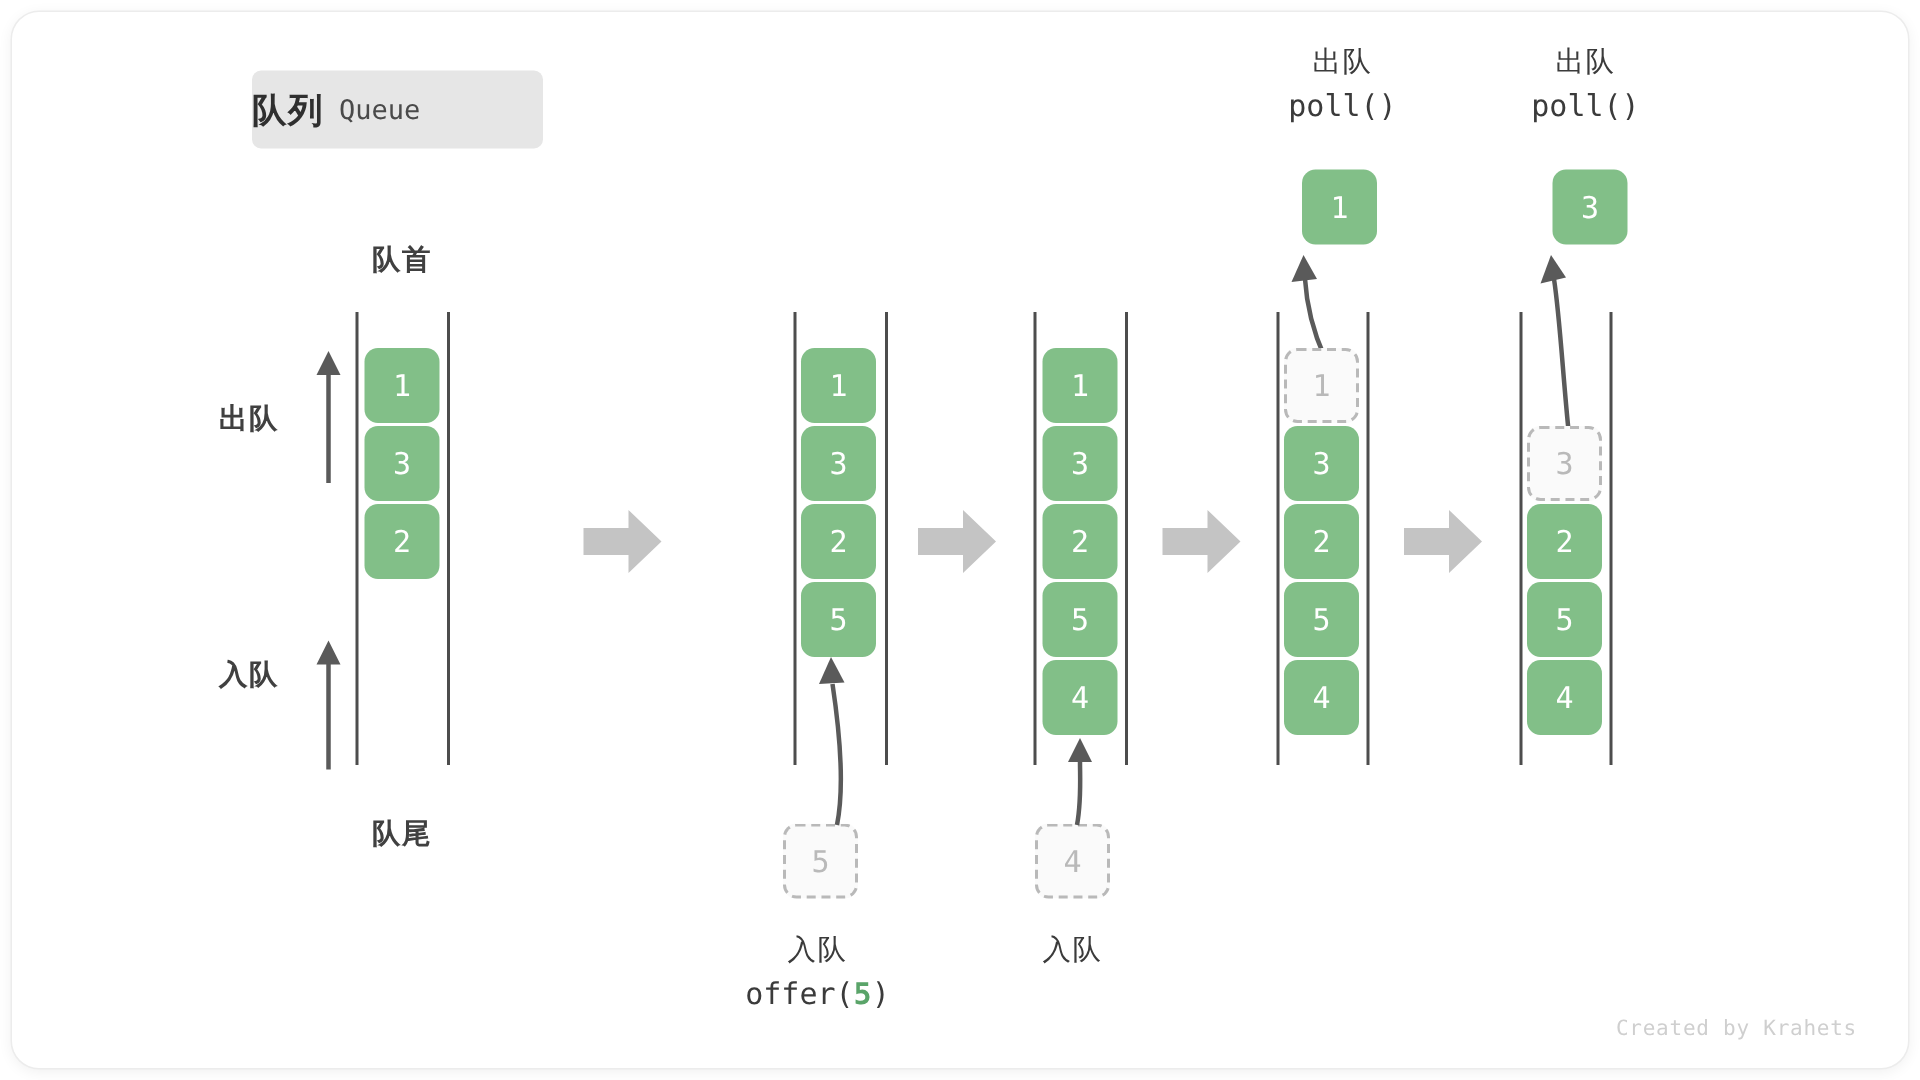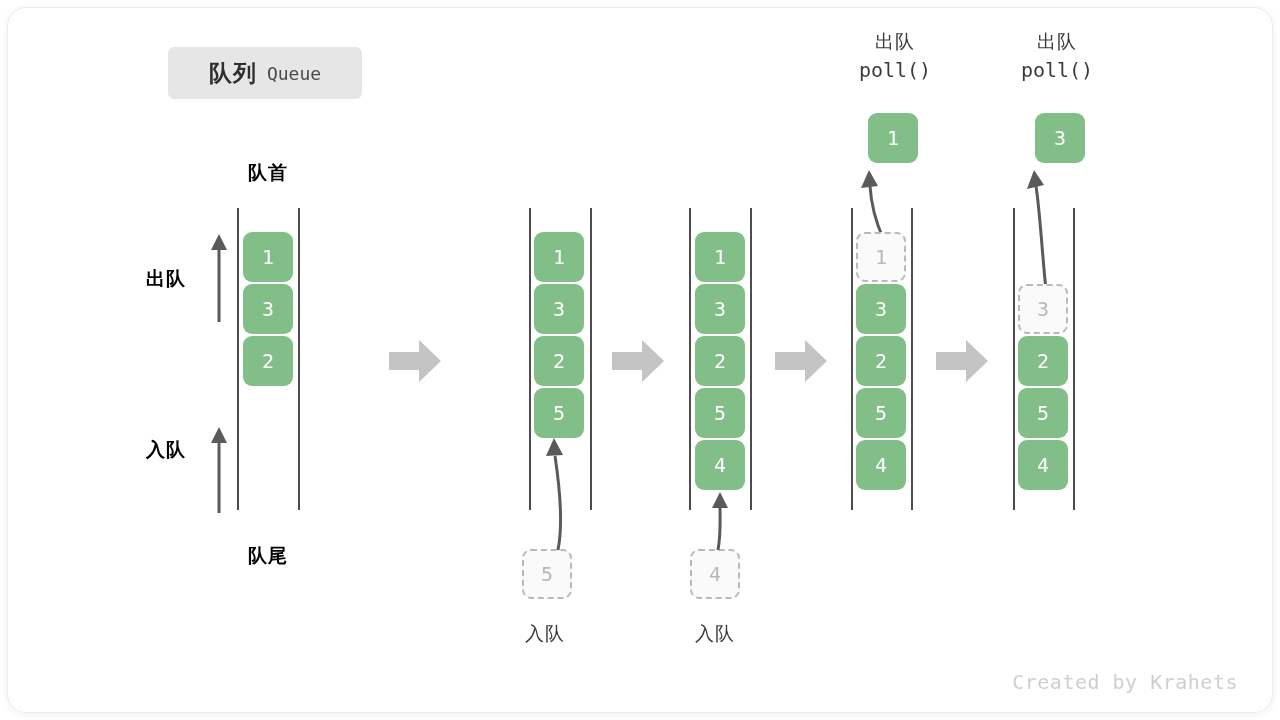--- a/index.html
+++ b/index.html
@@ -28,40 +28,39 @@
   .abs { position: absolute; }
 
   
   .title-chip {
     left: 168px; top: 47px;
     width: 194px; height: 52px;
     background: #e6e6e6;
     border-radius: 6px;
     display: flex;
     align-items: center;
-    justify-content: center;
     gap: 10px;
   }
   .title-cn {
     font-size: 23px;
     font-weight: bold;
     color: #2f2f2f;
     letter-spacing: 1px;
   }
   .title-en {
     font-size: 18px;
     color: #4a4a4a;
     font-family: "DejaVu Sans Mono", "Liberation Mono", monospace;
   }
 
   
   .cap-bold {
     font-size: 19px;
     font-weight: bold;
-    color: #000000;
+    color: #404040;
     white-space: nowrap;
     letter-spacing: 1px;
   }
   .op-label {
     text-align: center;
     white-space: nowrap;
     line-height: 1.45;
   }
   .op-cn {
     font-size: 19px;
@@ -102,21 +101,21 @@
     color: #b9b9b9;
     border: 2px dashed #b9b9b9;
   }
 
   
   .flow-arrow { width: 52px; height: 46px; }
 
   
   .watermark {
     right: 42px; bottom: 26px;
-    font-size: 20px;
+    font-size: 14px;
     color: #cfcfcf;
     font-family: "DejaVu Sans Mono", "Liberation Mono", monospace;
     letter-spacing: 0.5px;
   }
   svg { display: block; overflow: visible; }
 </style>
 </head>
 <body>
 
 <div id="stage">
@@ -166,20 +165,21 @@
   <div class="abs cell solid" style="left:534px; top:388px;">5</div>
   <div class="abs cell ghost" style="left:522px; top:549px;">5</div>
   <div class="abs" style="left:540px; top:436px;">
     <svg width="40" height="116" viewBox="0 0 40 116">
       <path d="M18 114 C 24 84, 18 40, 15 20" stroke="#5a5a5a" stroke-width="3" fill="none"></path>
       <path d="M14 2 L23 19 L6 20 Z" fill="#5a5a5a"></path>
     </svg>
   </div>
   <div class="abs op-label" style="left:450px; top:620px; width:190px;">
     <div class="op-cn">入队</div>
+    <div class="op-code"><span>offer(</span><span class="arg">5</span><span>)</span></div>
   </div>
 
   <div class="abs" style="left:612px; top:338px;">
     <svg class="flow-arrow" viewBox="0 0 52 46">
       <path d="M0 14 L30 14 L30 2 L52 23 L30 44 L30 32 L0 32 Z" fill="#c4c4c4"></path>
     </svg>
   </div>
 
   <div class="abs rail" style="left:689px; top:208px; height:302px;"></div>
   <div class="abs rail" style="left:750px; top:208px; height:302px;"></div>

